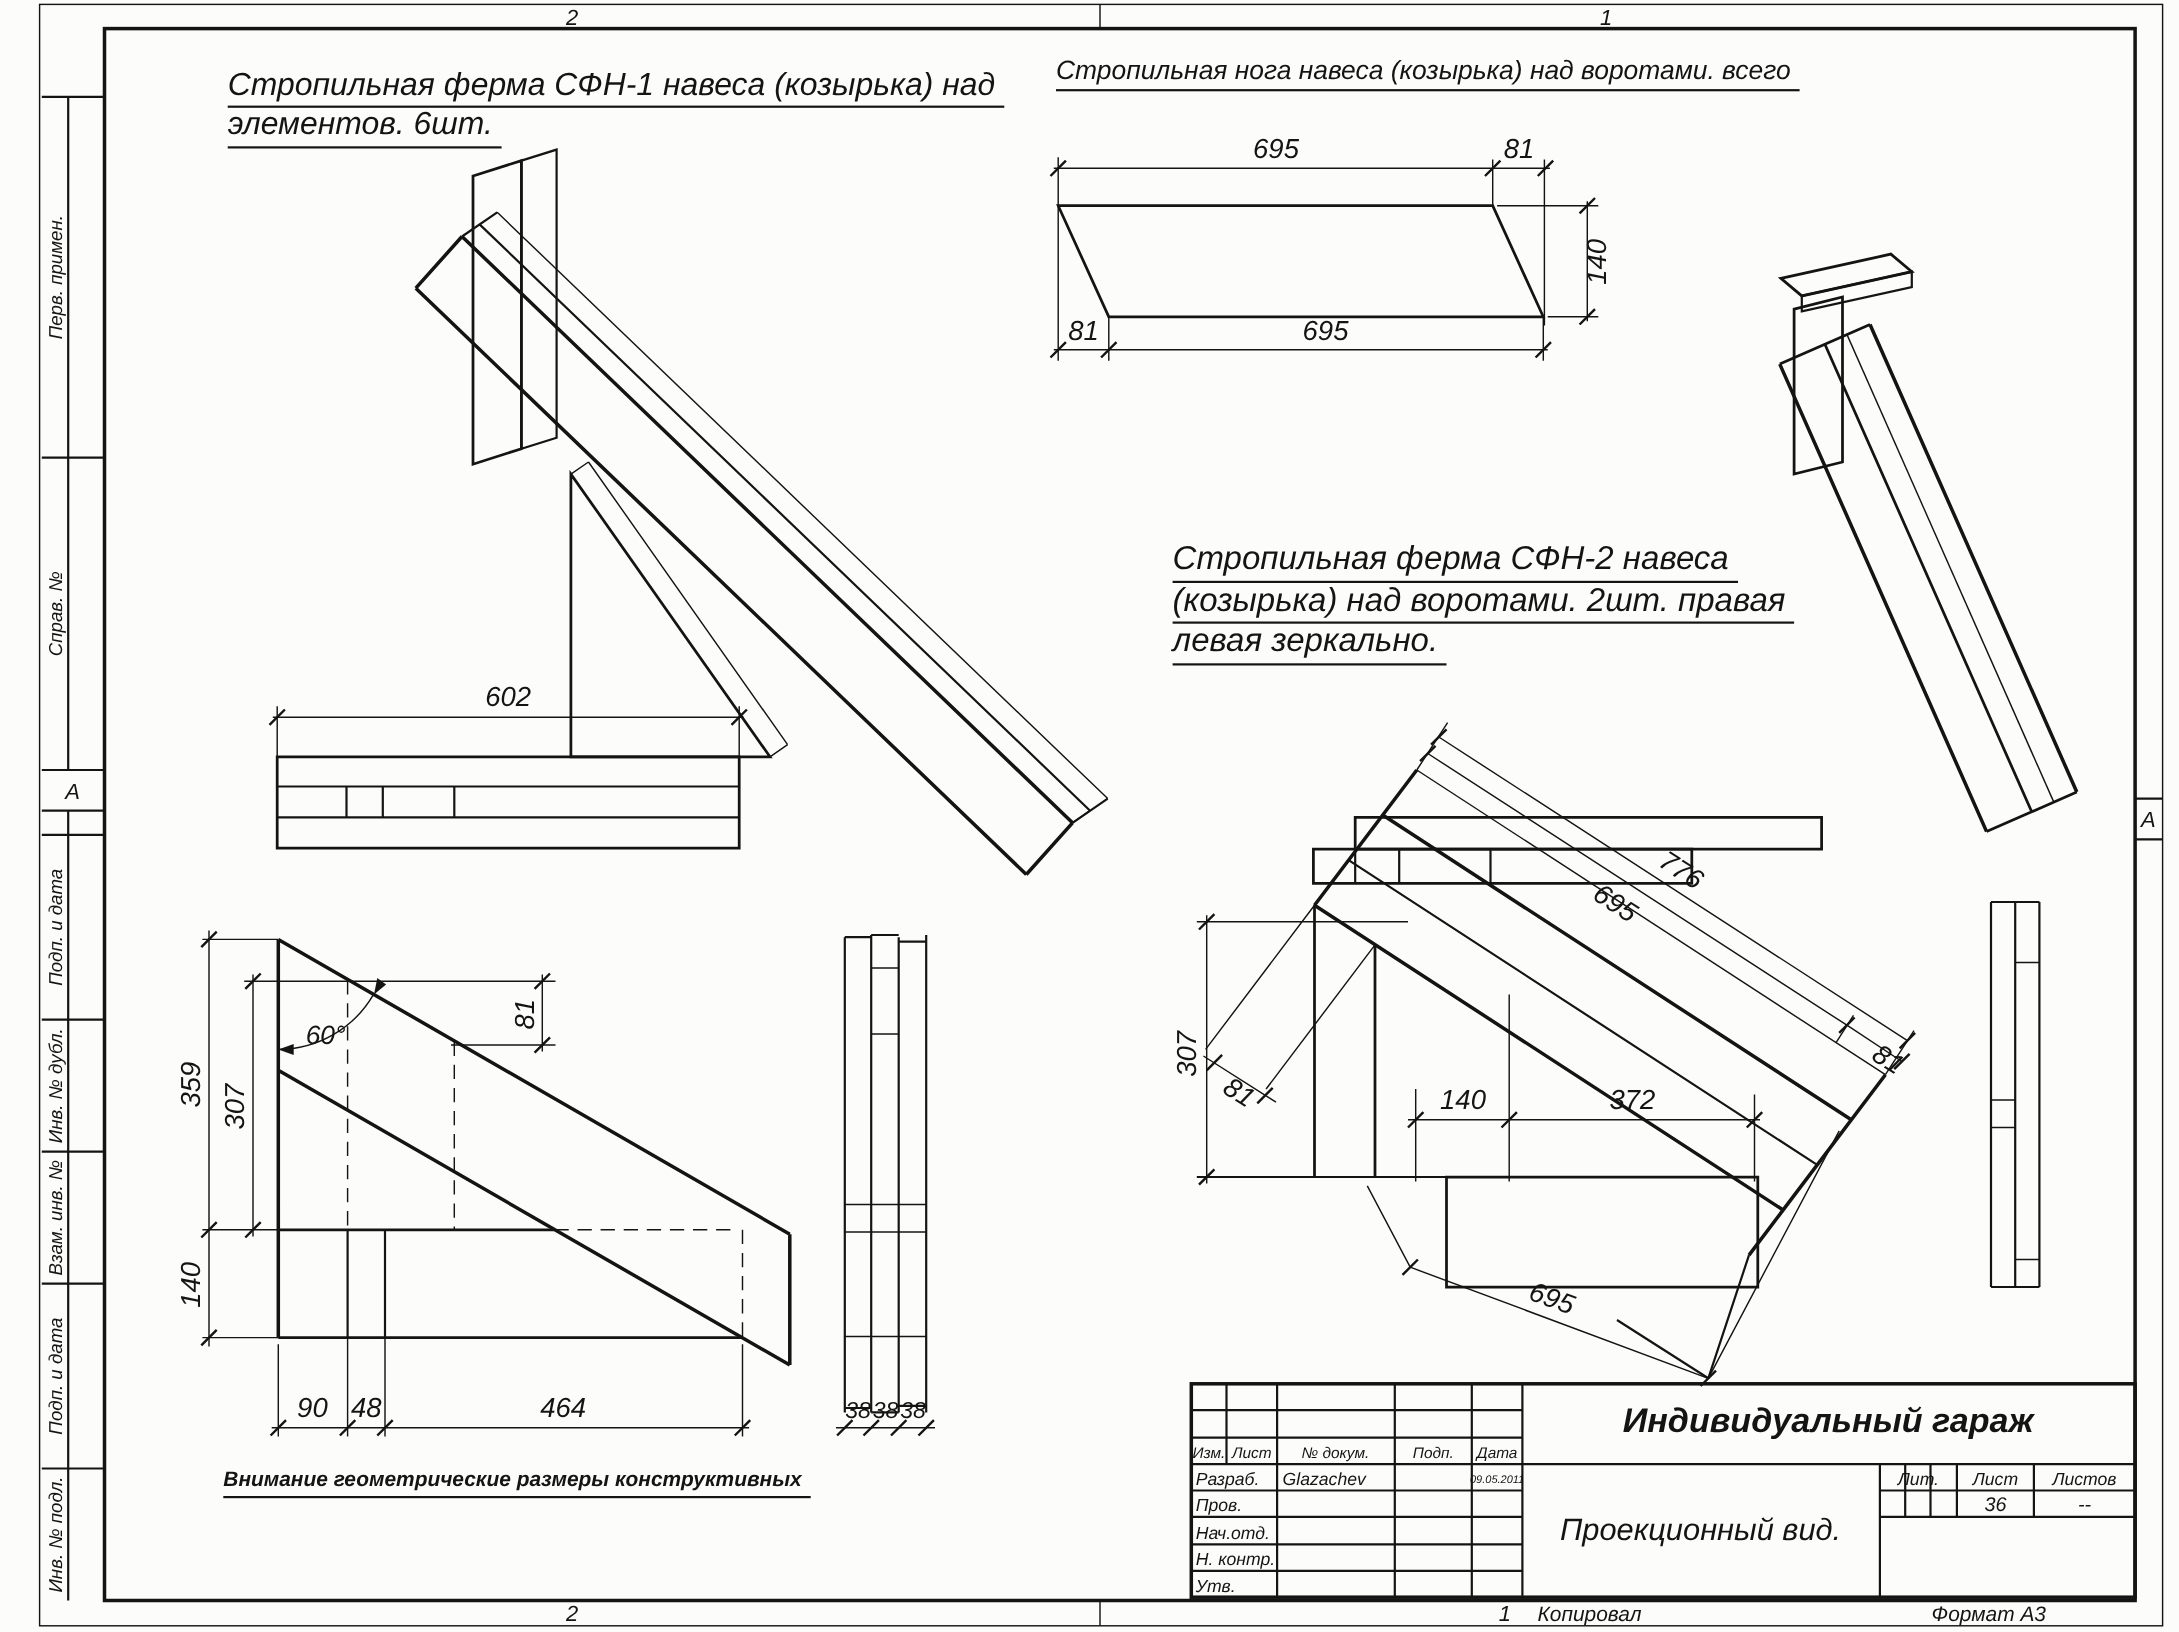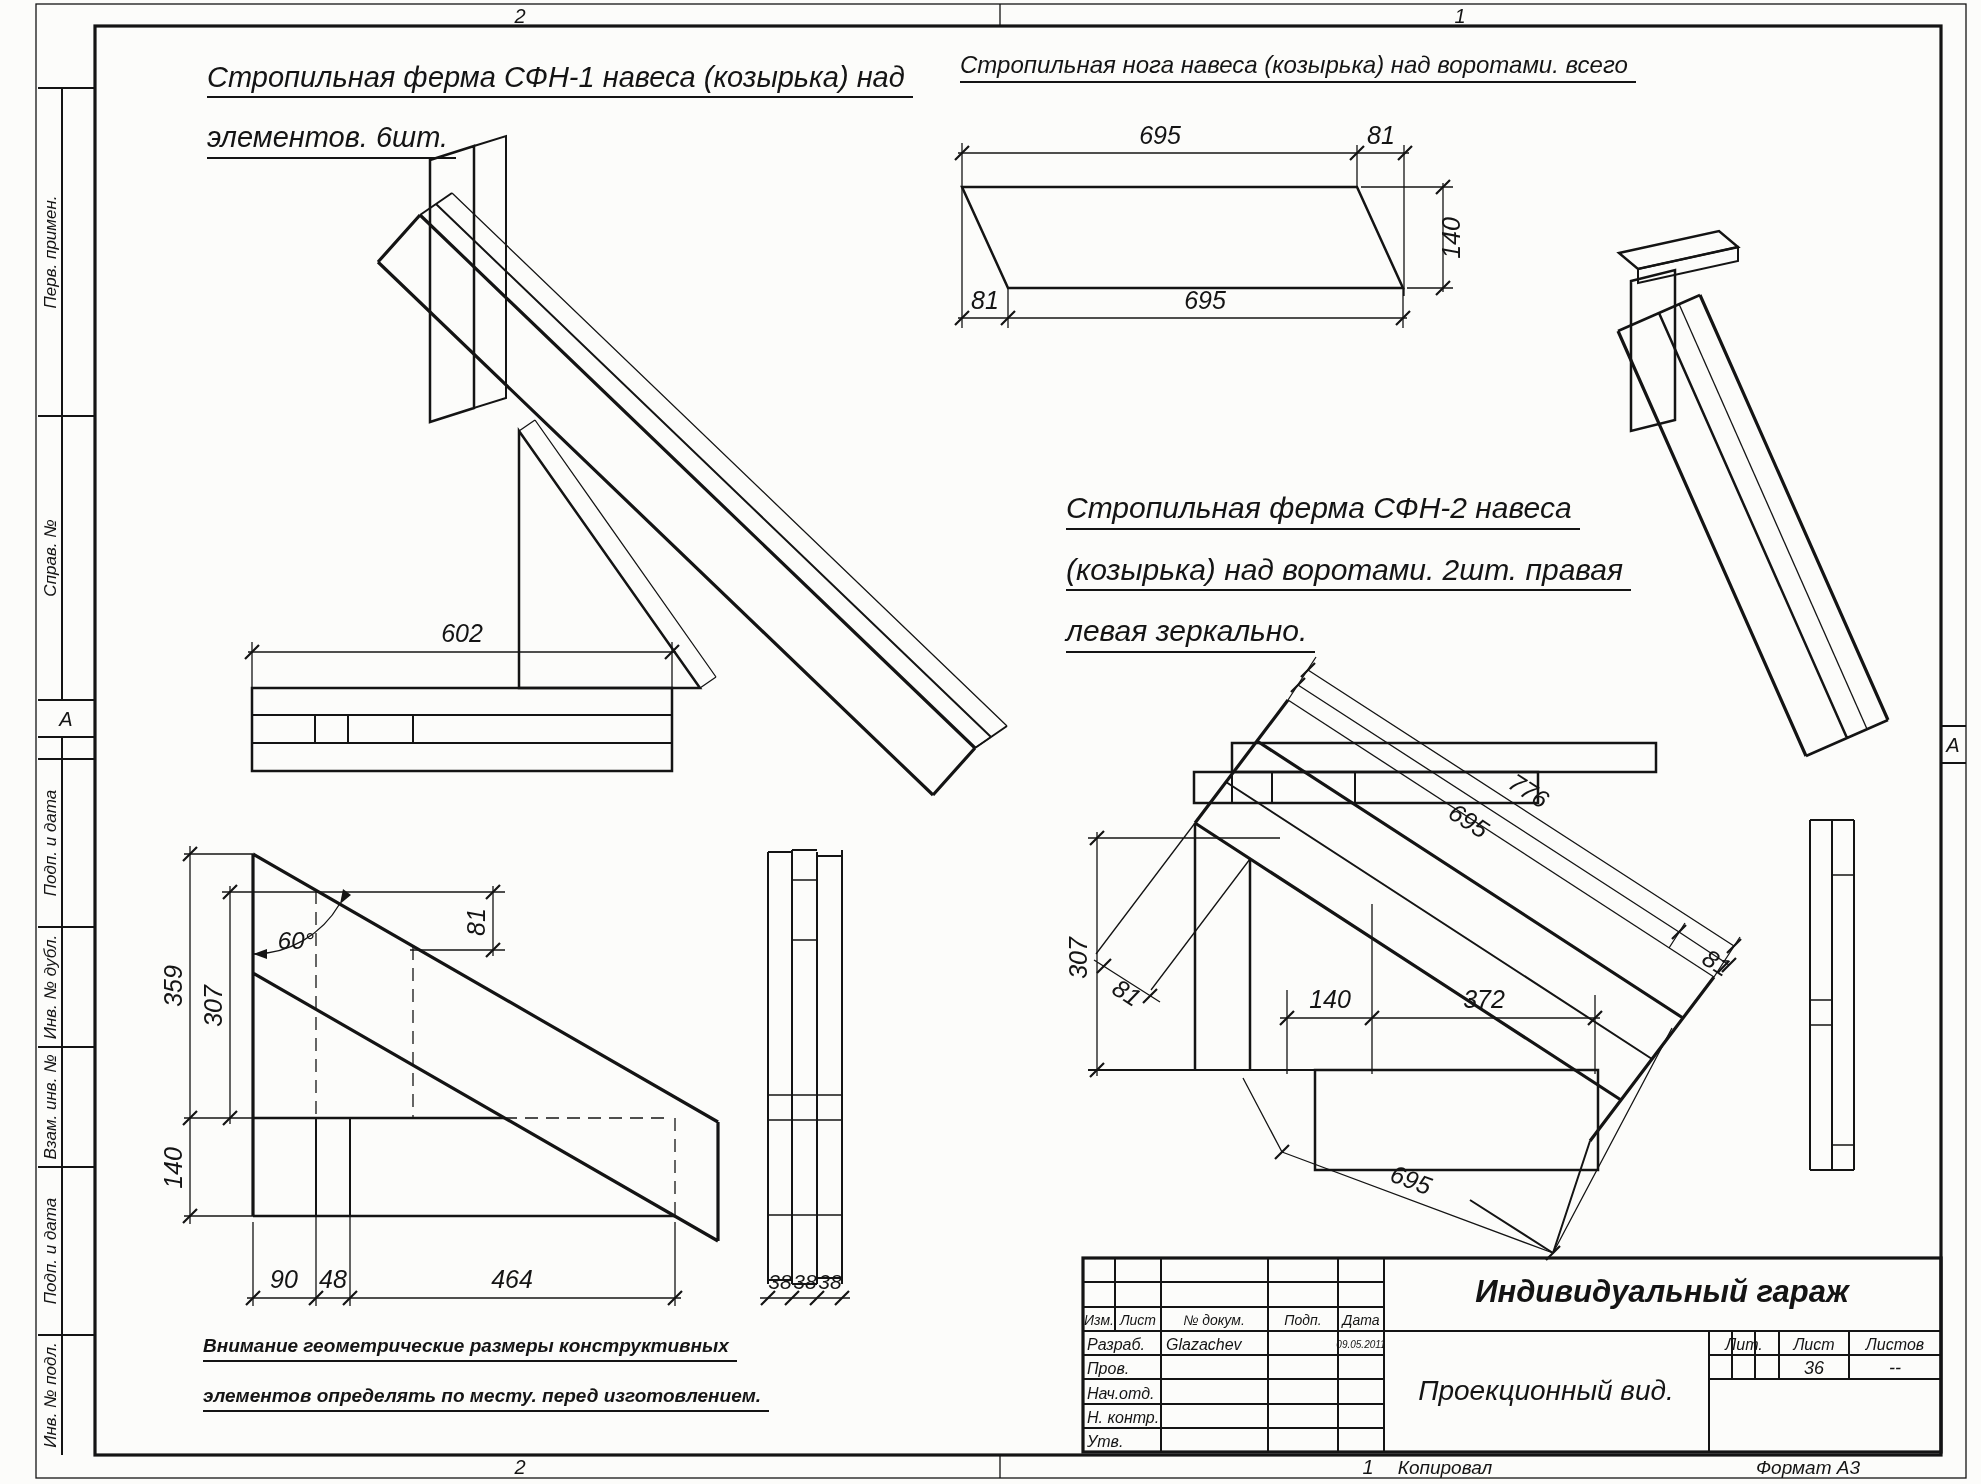--- a/index.html
+++ b/index.html
@@ -19,21 +19,21 @@
   svg .zone{font-size:20px}
   svg .side{font-size:17px}
   svg .tb-s{font-size:14px}
   svg .tb-m{font-size:16px}
   svg .tb-v{font-size:18px}
   svg .tb-d{font-size:10px}
   svg .tb-big{font-size:31px;font-weight:bold}
   svg .tb-view{font-size:28px}
   svg .foot{font-size:19px}
   .tt{position:absolute;line-height:1.05}
-  .tt div{margin-bottom:24px}
+  .tt div{margin-bottom:0}
   .tt span{display:inline-block;border-bottom:2.5px solid #141414;padding:0 8px 4px 0;white-space:nowrap}
   .t29{font-size:29px}.t28{font-size:24px}.t30{font-size:30px}.t27{font-size:19px;font-weight:bold}
 </style>
 </head>
 <body>
 
 <div class="sheet">
 
 <svg width="1981" height="1484" viewBox="0 0 1981 1484">
 
@@ -208,16 +208,15 @@
 </div>
 
 <div class="tt t30" style="left:1066px;top:492px">
   <div><span>Стропильная ферма СФН-2 навеса</span></div>
   <div><span>(козырька) над воротами. 2шт. правая</span></div>
   <div><span>левая зеркально.</span></div>
 </div>
 
 <div class="tt t27" style="left:203px;top:1336px">
   <div><span>Внимание геометрические размеры конструктивных</span></div>
-  <div><span>элементов определять по месту. перед изготовлением.</span></div>
 </div>
 
 </div>
 
 </body></html>

